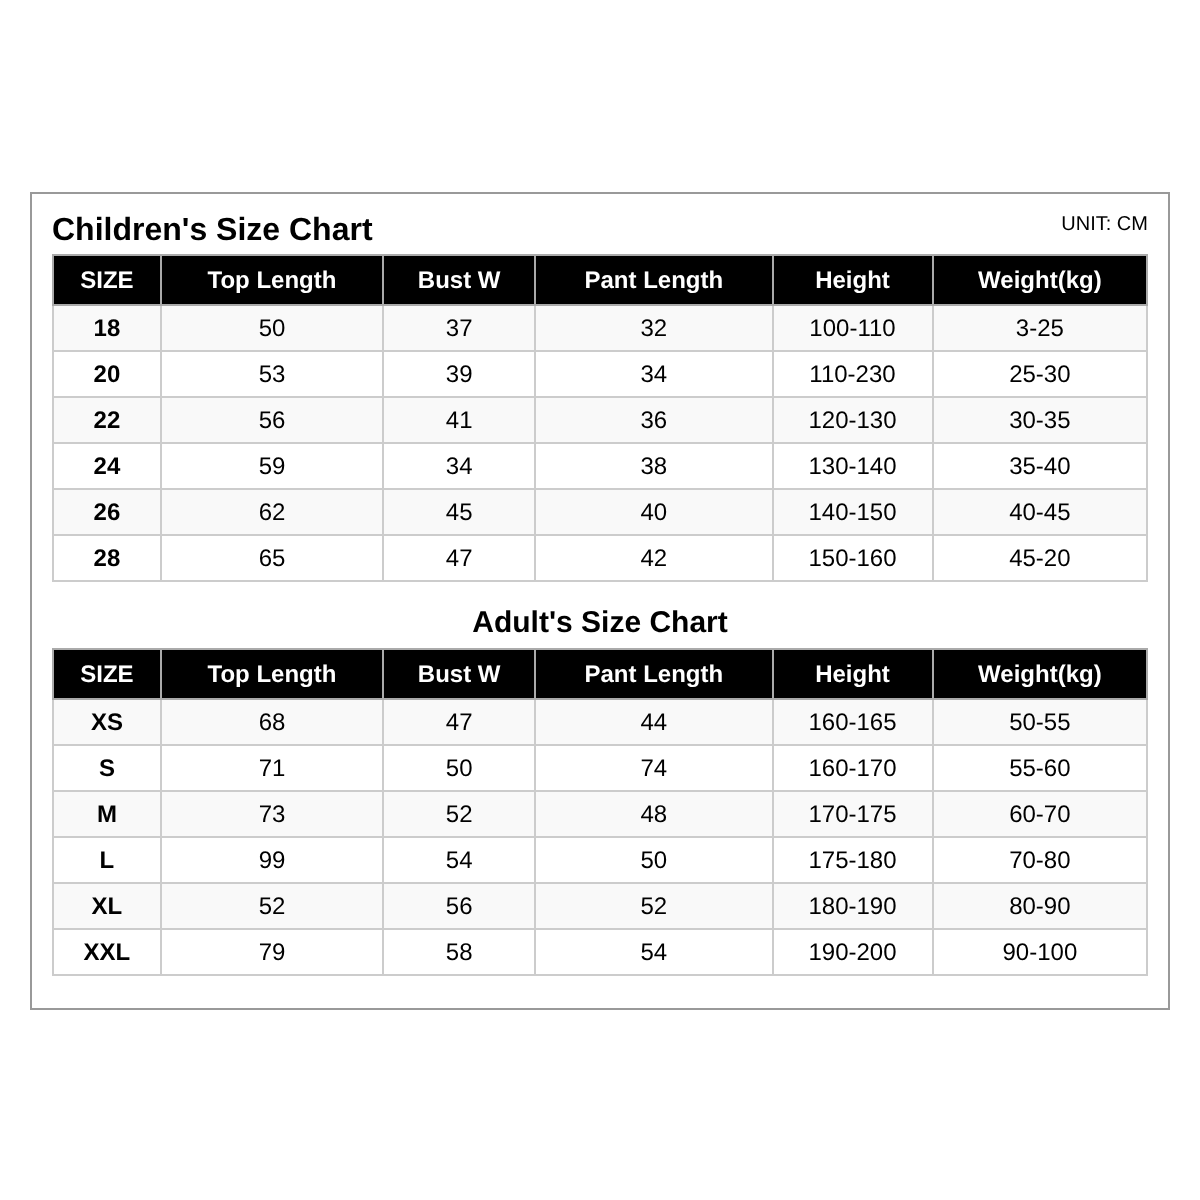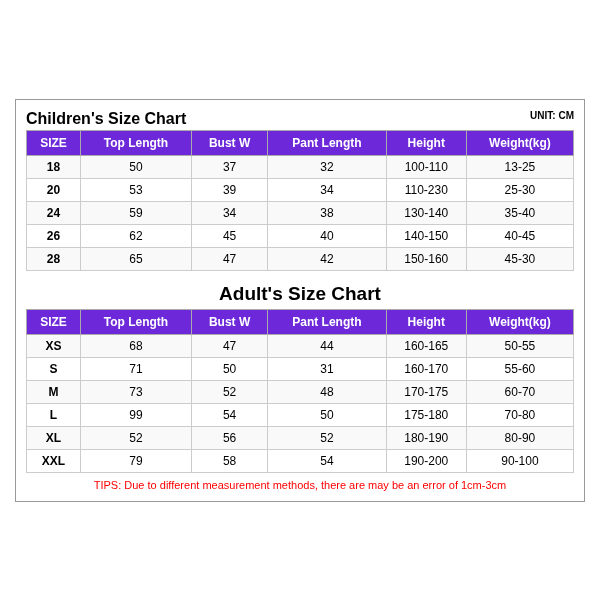--- a/index.html
+++ b/index.html
@@ -24,29 +24,29 @@
       font-size: 16px;
       font-weight: bold;
       margin-bottom: 2px;
       position: relative;
     }
     .unit-label {
       position: absolute;
       right: 0;
       top: 0;
       font-size: 10px;
-      font-weight: bold;
+      font-weight: normal;
     }
     table {
       width: 100%;
       border-collapse: collapse;
       margin-bottom: 6px;
     }
     table thead tr th {
-      background: #6d28d9;
+      background: #000000;
       color: #fff;
       padding: 5px 4px;
       text-align: center;
       font-weight: bold;
       font-size: 12px;
       border: 1px solid #aaa;
     }
     table tbody tr td {
       padding: 4px 4px;
       text-align: center;
@@ -57,21 +57,21 @@
       background: #f9f9f9;
     }
     table tbody tr:nth-child(even) td {
       background: #fff;
     }
     table tbody tr td:first-child {
       font-weight: bold;
     }
     .section-title {
       text-align: center;
-      font-size: 19px;
+      font-size: 15px;
       font-weight: bold;
       padding: 6px 0 4px 0;
     }
     .tips {
       text-align: center;
       font-size: 11px;
       color: red;
       margin-top: 6px;
     }
   </style>
@@ -95,31 +95,39 @@
           <th>Weight(kg)</th>
         </tr>
     </thead>
     <tbody id="child-body">
         <tr>
           <td>18</td>
           <td>50</td>
           <td>37</td>
           <td>32</td>
           <td>100-110</td>
-          <td>13-25</td>
+          <td>3-25</td>
         </tr>
         <tr>
           <td>20</td>
           <td>53</td>
           <td>39</td>
           <td>34</td>
           <td>110-230</td>
           <td>25-30</td>
         </tr>
         <tr>
+          <td>22</td>
+          <td>56</td>
+          <td>41</td>
+          <td>36</td>
+          <td>120-130</td>
+          <td>30-35</td>
+        </tr>
+        <tr>
           <td>24</td>
           <td>59</td>
           <td>34</td>
           <td>38</td>
           <td>130-140</td>
           <td>35-40</td>
         </tr>
         <tr>
           <td>26</td>
           <td>62</td>
@@ -127,21 +135,21 @@
           <td>40</td>
           <td>140-150</td>
           <td>40-45</td>
         </tr>
         <tr>
           <td>28</td>
           <td>65</td>
           <td>47</td>
           <td>42</td>
           <td>150-160</td>
-          <td>45-30</td>
+          <td>45-20</td>
         </tr>
       </tbody>
   </table>
 
   <div class="section-title">Adult's Size Chart</div>
 
   <table>
     <thead>
       <tr id="adult-header-row">
           <th>SIZE</th>
@@ -158,21 +166,21 @@
           <td>68</td>
           <td>47</td>
           <td>44</td>
           <td>160-165</td>
           <td>50-55</td>
         </tr>
         <tr>
           <td>S</td>
           <td>71</td>
           <td>50</td>
-          <td>31</td>
+          <td>74</td>
           <td>160-170</td>
           <td>55-60</td>
         </tr>
         <tr>
           <td>M</td>
           <td>73</td>
           <td>52</td>
           <td>48</td>
           <td>170-175</td>
           <td>60-70</td>
@@ -197,14 +205,13 @@
           <td>XXL</td>
           <td>79</td>
           <td>58</td>
           <td>54</td>
           <td>190-200</td>
           <td>90-100</td>
         </tr>
       </tbody>
   </table>
 
-  <div class="tips">TIPS: Due to different measurement methods, there are may be an error of 1cm-3cm</div>
 </div>
 
 </body></html>

